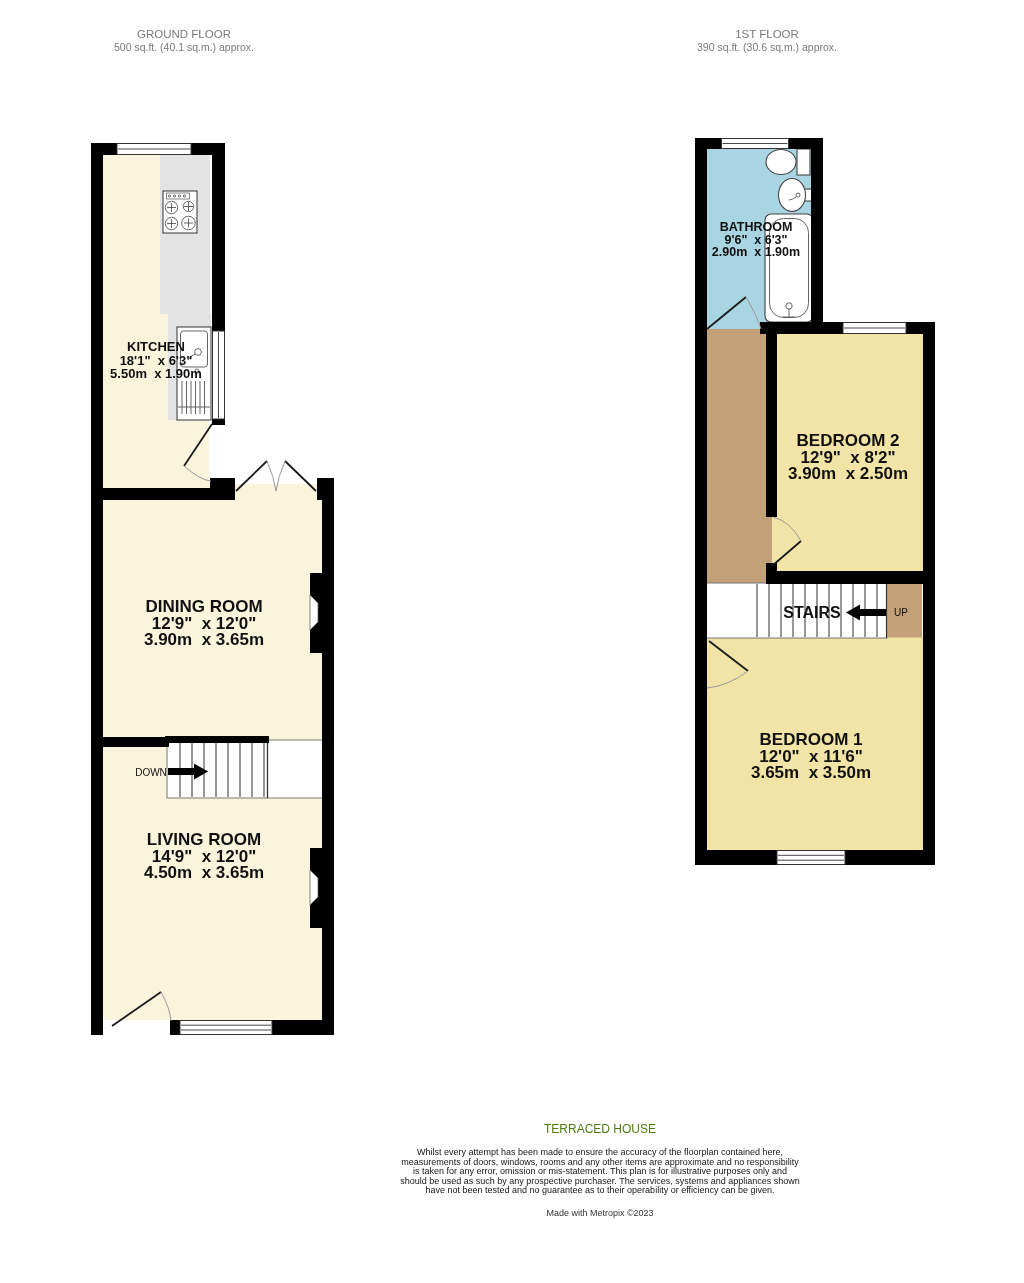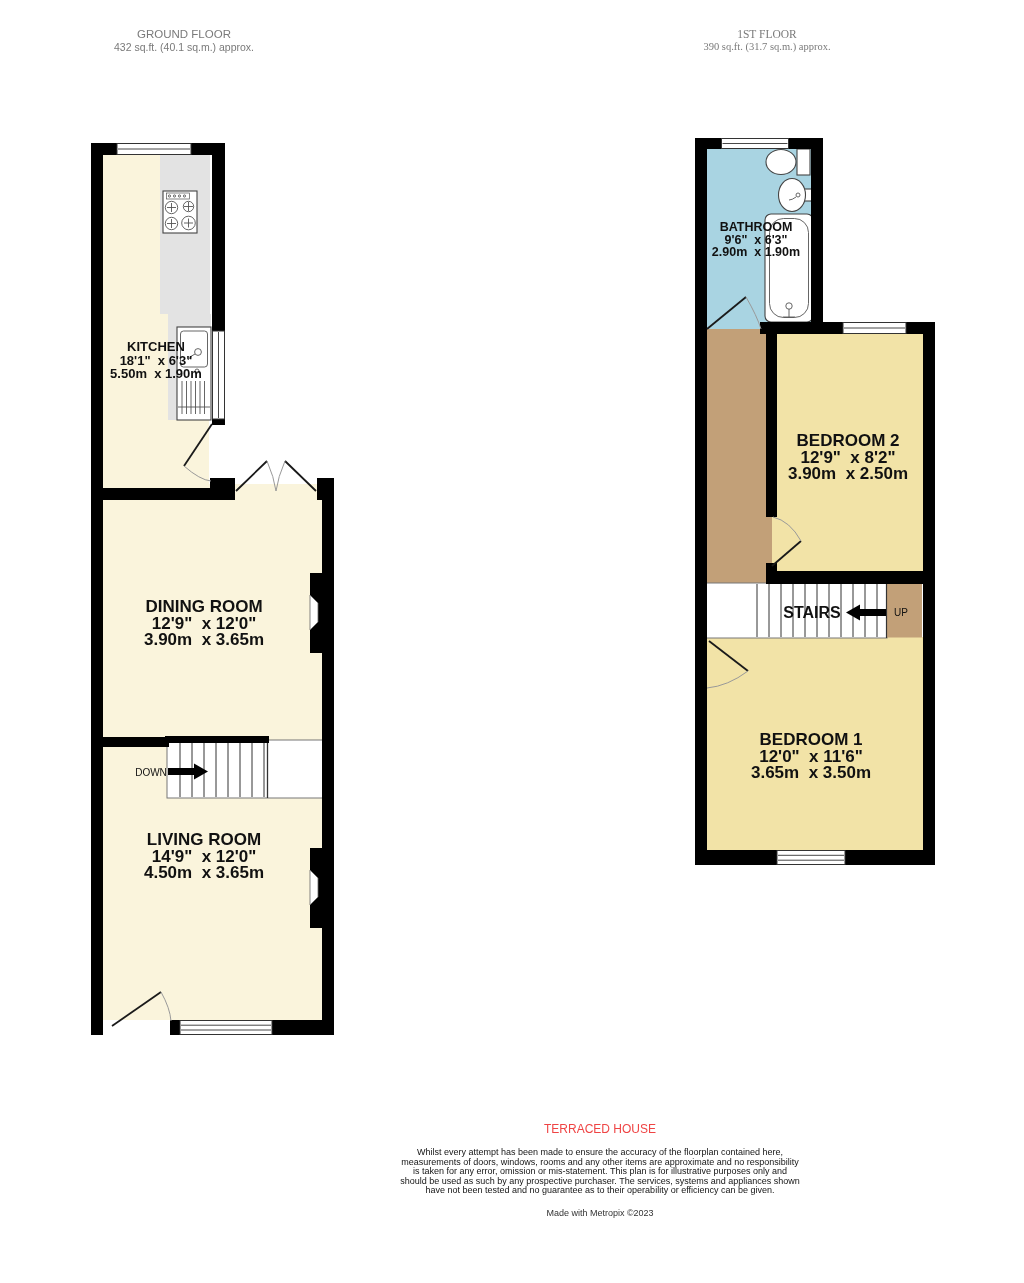--- a/index.html
+++ b/index.html
@@ -18,37 +18,37 @@
   .wall{fill:#000000;}
   .win{fill:#ffffff;stroke:#333333;stroke-width:1;}
   .winline{stroke:#333333;stroke-width:0.9;}
   .fixture{fill:#ffffff;stroke:#444444;stroke-width:1.1;}
   .fixline{stroke:#555555;stroke-width:0.9;fill:none;}
   .leaf{stroke:#1a1a1a;stroke-width:1.8;fill:none;}
   .swing{stroke:#999999;stroke-width:1;fill:none;}
   .tread{stroke:#333333;stroke-width:1;}
   .stairbox{fill:#ffffff;stroke:#777777;stroke-width:1;}
   #footer{position:absolute;left:388px;top:1122px;width:424px;text-align:center;}
-  #footer .f-type{font-size:12px;color:#ef4444;margin:0 0 10px 0;}
+  #footer .f-type{font-size:12px;color:#4d7c0f;margin:0 0 10px 0;}
   #footer .f-total{font-size:12px;color:#6f6f6f;margin:0 0 7px 0;}
   #footer .f-disc{font-size:9px;color:#151515;line-height:9.6px;margin:12px;}
   #footer .f-credit{font-size:9px;color:#333333;line-height:10px;margin:12px;}
 </style>
 </head>
 <body>
 
 <div id="canvas">
 
   <div class="floor-header" style="left:74px;top:28px;">
     <div class="fh-title">GROUND FLOOR</div>
-    <div class="fh-area">432 sq.ft. (40.1 sq.m.) approx.</div>
+    <div class="fh-area">500 sq.ft. (40.1 sq.m.) approx.</div>
   </div>
-  <div class="floor-header" style="left:657px;top:28px;font-family:Liberation Serif, serif;">
+  <div class="floor-header" style="left:657px;top:28px;">
     <div class="fh-title">1ST FLOOR</div>
-    <div class="fh-area">390 sq.ft. (31.7 sq.m.) approx.</div>
+    <div class="fh-area">390 sq.ft. (30.6 sq.m.) approx.</div>
   </div>
 
   <svg id="plan-svg" width="1024" height="1283" viewBox="0 0 1024 1283">
 
     <g>
 
       <rect x="97" y="148" width="112" height="346" fill="#faf4dc"></rect>
       <rect x="160" y="150" width="50" height="164" fill="#e3e3e3"></rect>
       <rect x="168" y="314" width="43" height="106" fill="#e3e3e3"></rect>
       <rect x="97" y="484" width="230" height="546" fill="#faf4dc"></rect>

